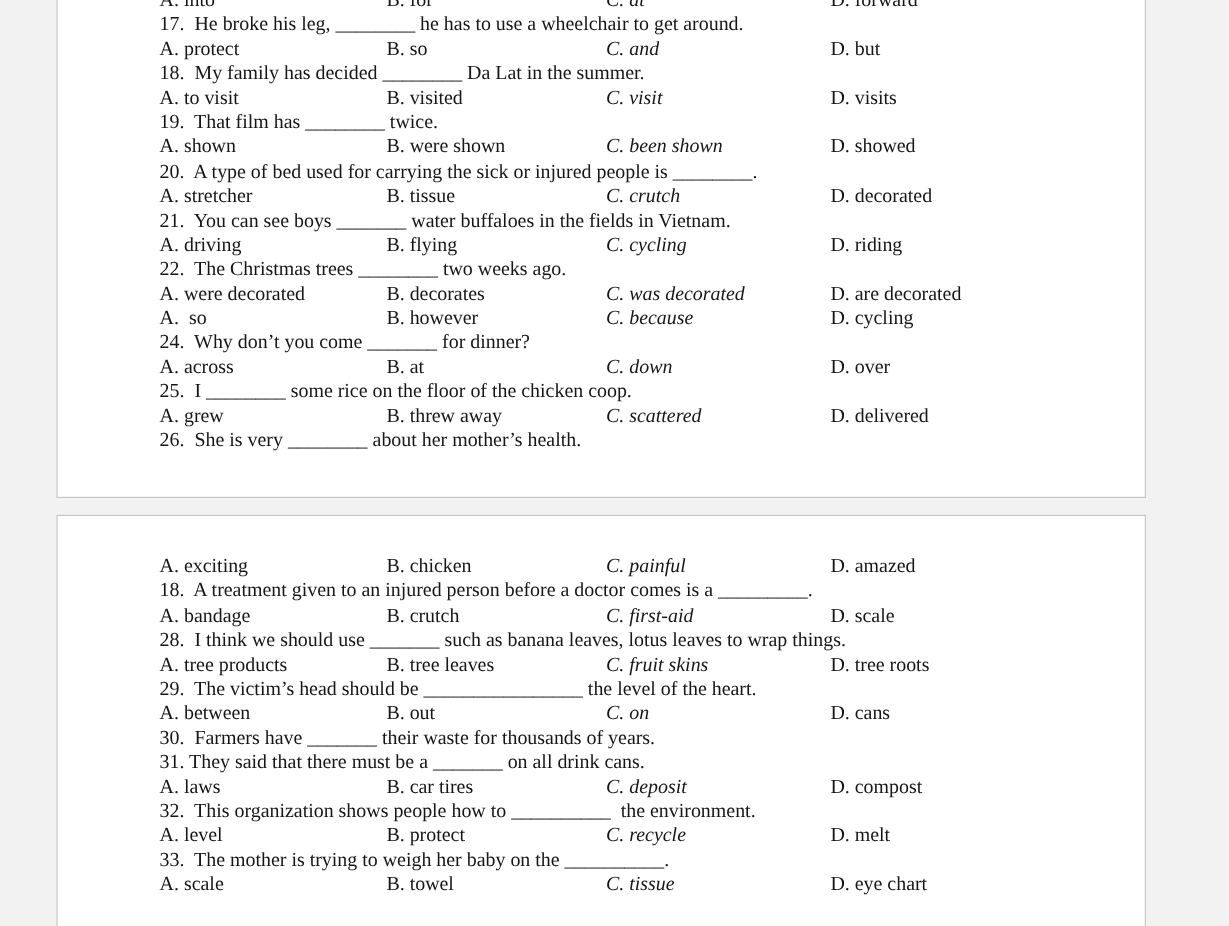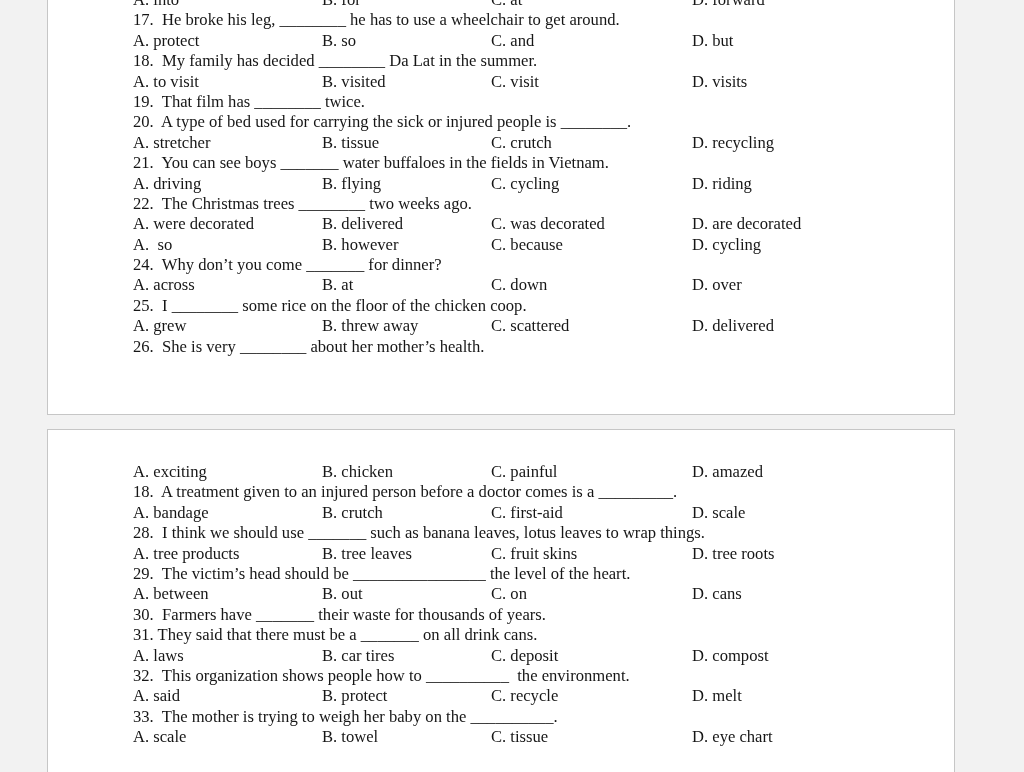--- a/index.html
+++ b/index.html
@@ -45,41 +45,42 @@
     color: #161616;
     white-space: pre;
   }
   .opt {
     position: absolute;
     top: 0;
     white-space: pre;
   }
   .opt-a { left: 0; }
   .opt-b { left: 189px; }
-  .opt-c { left: 358px; }
+  .opt-c { left: 372px; font-style: italic; }
   .opt-d { left: 559px; }
 </style>
 </head>
 <body>
 
 <div class="viewport">
   <div class="page page-1">
     <div class="content">
         <div class="row options"><span class="opt opt-a">A. into</span><span class="opt opt-b">B. for</span><span class="opt opt-c">C. at</span><span class="opt opt-d">D. forward</span></div>
         <div class="row question"><span class="qtext">17.  He broke his leg, ________ he has to use a wheelchair to get around.</span></div>
         <div class="row options"><span class="opt opt-a">A. protect</span><span class="opt opt-b">B. so</span><span class="opt opt-c">C. and</span><span class="opt opt-d">D. but</span></div>
         <div class="row question"><span class="qtext">18.  My family has decided ________ Da Lat in the summer.</span></div>
         <div class="row options"><span class="opt opt-a">A. to visit</span><span class="opt opt-b">B. visited</span><span class="opt opt-c">C. visit</span><span class="opt opt-d">D. visits</span></div>
         <div class="row question"><span class="qtext">19.  That film has ________ twice.</span></div>
+        <div class="row options"><span class="opt opt-a">A. shown</span><span class="opt opt-b">B. were shown</span><span class="opt opt-c">C. been shown</span><span class="opt opt-d">D. showed</span></div>
         <div class="row question"><span class="qtext">20.  A type of bed used for carrying the sick or injured people is ________.</span></div>
-        <div class="row options"><span class="opt opt-a">A. stretcher</span><span class="opt opt-b">B. tissue</span><span class="opt opt-c">C. crutch</span><span class="opt opt-d">D. recycling</span></div>
+        <div class="row options"><span class="opt opt-a">A. stretcher</span><span class="opt opt-b">B. tissue</span><span class="opt opt-c">C. crutch</span><span class="opt opt-d">D. decorated</span></div>
         <div class="row question"><span class="qtext">21.  You can see boys _______ water buffaloes in the fields in Vietnam.</span></div>
         <div class="row options"><span class="opt opt-a">A. driving</span><span class="opt opt-b">B. flying</span><span class="opt opt-c">C. cycling</span><span class="opt opt-d">D. riding</span></div>
         <div class="row question"><span class="qtext">22.  The Christmas trees ________ two weeks ago.</span></div>
-        <div class="row options"><span class="opt opt-a">A. were decorated</span><span class="opt opt-b">B. delivered</span><span class="opt opt-c">C. was decorated</span><span class="opt opt-d">D. are decorated</span></div>
+        <div class="row options"><span class="opt opt-a">A. were decorated</span><span class="opt opt-b">B. decorates</span><span class="opt opt-c">C. was decorated</span><span class="opt opt-d">D. are decorated</span></div>
         <div class="row options"><span class="opt opt-a">A.  so</span><span class="opt opt-b">B. however</span><span class="opt opt-c">C. because</span><span class="opt opt-d">D. cycling</span></div>
         <div class="row question"><span class="qtext">24.  Why don’t you come _______ for dinner?</span></div>
         <div class="row options"><span class="opt opt-a">A. across</span><span class="opt opt-b">B. at</span><span class="opt opt-c">C. down</span><span class="opt opt-d">D. over</span></div>
         <div class="row question"><span class="qtext">25.  I ________ some rice on the floor of the chicken coop.</span></div>
         <div class="row options"><span class="opt opt-a">A. grew</span><span class="opt opt-b">B. threw away</span><span class="opt opt-c">C. scattered</span><span class="opt opt-d">D. delivered</span></div>
         <div class="row question"><span class="qtext">26.  She is very ________ about her mother’s health.</span></div>
       </div>
   </div>
   <div class="page page-2">
     <div class="content">
@@ -87,18 +88,18 @@
         <div class="row question"><span class="qtext">18.  A treatment given to an injured person before a doctor comes is a _________.</span></div>
         <div class="row options"><span class="opt opt-a">A. bandage</span><span class="opt opt-b">B. crutch</span><span class="opt opt-c">C. first-aid</span><span class="opt opt-d">D. scale</span></div>
         <div class="row question"><span class="qtext">28.  I think we should use _______ such as banana leaves, lotus leaves to wrap things.</span></div>
         <div class="row options"><span class="opt opt-a">A. tree products</span><span class="opt opt-b">B. tree leaves</span><span class="opt opt-c">C. fruit skins</span><span class="opt opt-d">D. tree roots</span></div>
         <div class="row question"><span class="qtext">29.  The victim’s head should be ________________ the level of the heart.</span></div>
         <div class="row options"><span class="opt opt-a">A. between</span><span class="opt opt-b">B. out</span><span class="opt opt-c">C. on</span><span class="opt opt-d">D. cans</span></div>
         <div class="row question"><span class="qtext">30.  Farmers have _______ their waste for thousands of years.</span></div>
         <div class="row question"><span class="qtext">31. They said that there must be a _______ on all drink cans.</span></div>
         <div class="row options"><span class="opt opt-a">A. laws</span><span class="opt opt-b">B. car tires</span><span class="opt opt-c">C. deposit</span><span class="opt opt-d">D. compost</span></div>
         <div class="row question"><span class="qtext">32.  This organization shows people how to __________  the environment.</span></div>
-        <div class="row options"><span class="opt opt-a">A. said</span><span class="opt opt-b">B. protect</span><span class="opt opt-c">C. recycle</span><span class="opt opt-d">D. melt</span></div>
+        <div class="row options"><span class="opt opt-a">A. level</span><span class="opt opt-b">B. protect</span><span class="opt opt-c">C. recycle</span><span class="opt opt-d">D. melt</span></div>
         <div class="row question"><span class="qtext">33.  The mother is trying to weigh her baby on the __________.</span></div>
         <div class="row options"><span class="opt opt-a">A. scale</span><span class="opt opt-b">B. towel</span><span class="opt opt-c">C. tissue</span><span class="opt opt-d">D. eye chart</span></div>
       </div>
   </div>
 </div>
 
 </body></html>

